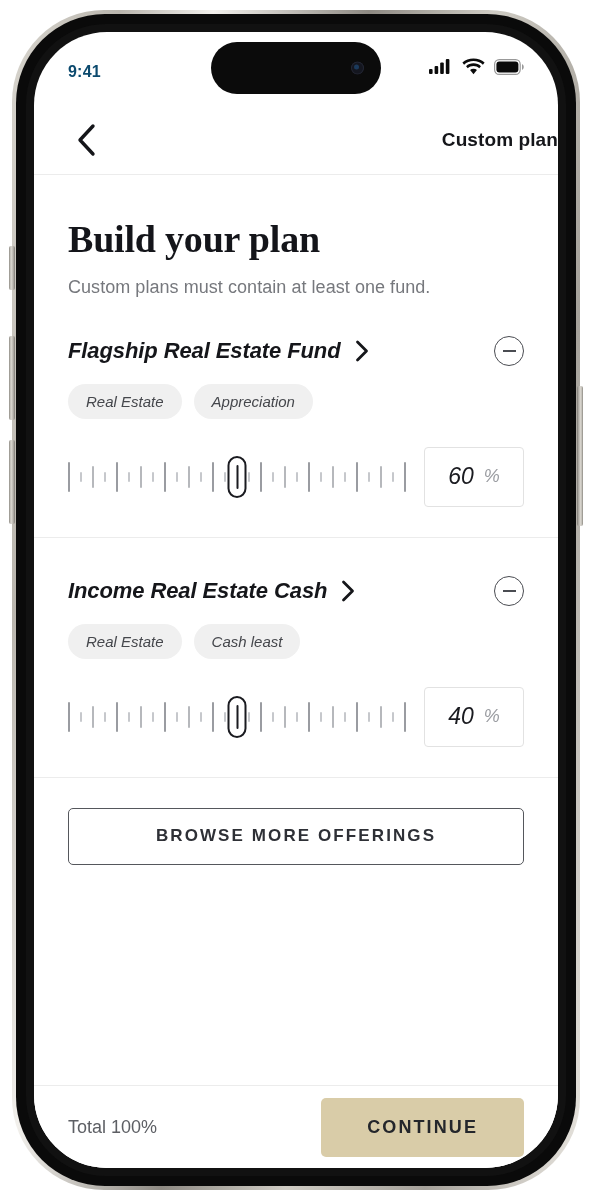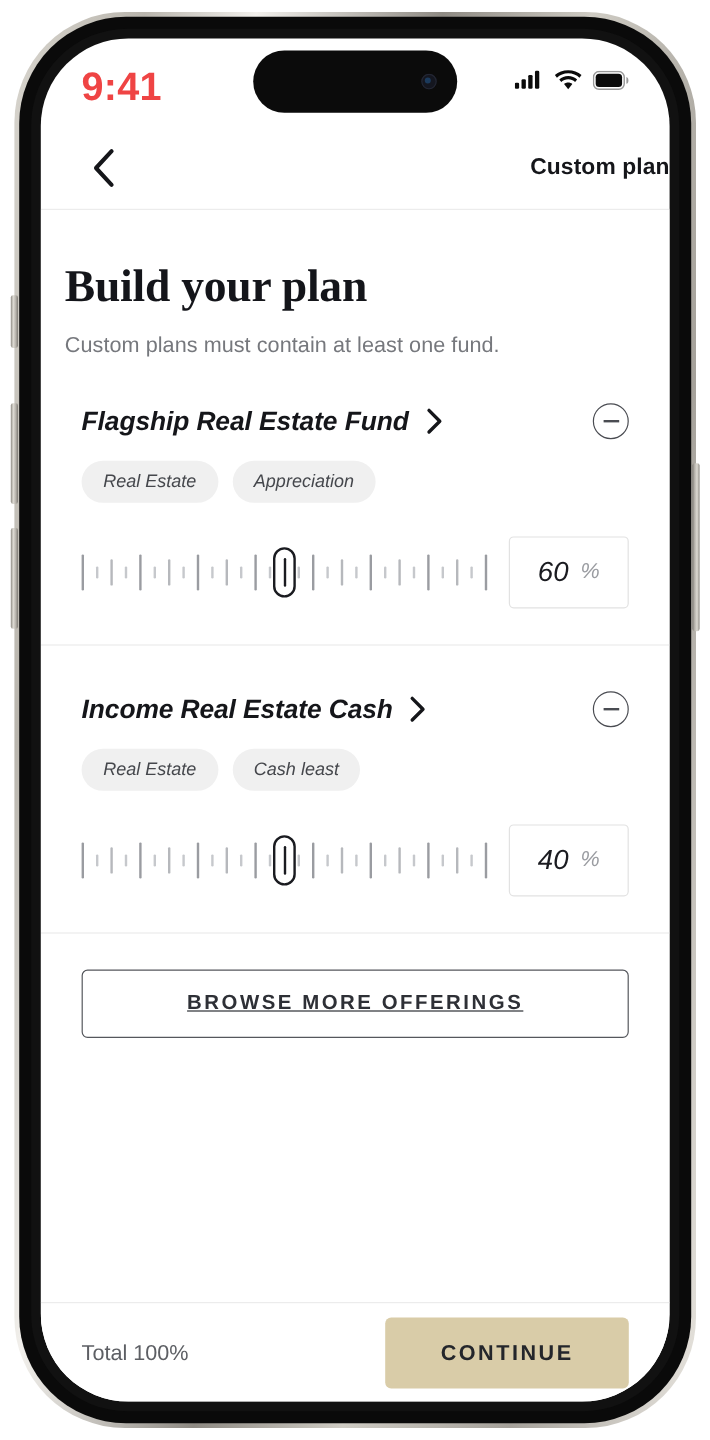--- a/index.html
+++ b/index.html
@@ -56,21 +56,21 @@
                 background:linear-gradient(270deg,#8d8a83,#dedbd4 35%,#b6b2ab 70%,#7d7a74); }
 
   
   .statusbar {
     position:relative;
     height:74px;
     display:flex; align-items:center;
     padding:0 34px;
   }
   .sb-time {
-    font-size:33px; font-weight:700; color:#ef4444;
+    font-size:16px; font-weight:700; color:#0c4a6e;
     letter-spacing:0.2px;
     margin-top:6px;
   }
   .sb-right {
     position:absolute; right:34px; top:26px;
     display:flex; align-items:center; gap:9px;
   }
   .dynamic-island {
     position:absolute;
     left:50%; transform:translateX(-50%);
@@ -111,21 +111,21 @@
     font-size:19px; font-weight:700; color:#15161a;
     letter-spacing:0.1px;
   }
 
   
   .content {
     height:910px;
     overflow:hidden;
     background:#fff;
   }
-  .hero { padding:44px 34px 0 20px; }
+  .hero { padding:44px 34px 0 34px; }
   .hero h1 {
     font-family:"Liberation Serif", serif;
     font-size:38px; font-weight:700; color:#14151a;
     letter-spacing:-0.2px;
     line-height:1.1;
   }
   .hero p {
     margin-top:16px;
     font-size:18px; color:#76787d;
     letter-spacing:0.05px;
@@ -211,21 +211,20 @@
 
   .browse-wrap { padding:30px 34px 0 34px; }
   .browse-btn {
     width:100%; height:57px;
     border:1px solid #55575c; border-radius:5px;
     background:#fff;
     display:flex; align-items:center; justify-content:center;
     font-size:17px; font-weight:700; color:#2e3036;
     letter-spacing:2.1px;
     cursor:pointer;
-    text-decoration:underline;
   }
 
   
   .footer {
     height:83px;
     border-top:1px solid #ececec;
     display:flex; align-items:center; justify-content:space-between;
     padding:0 34px;
     background:#fff;
   }

